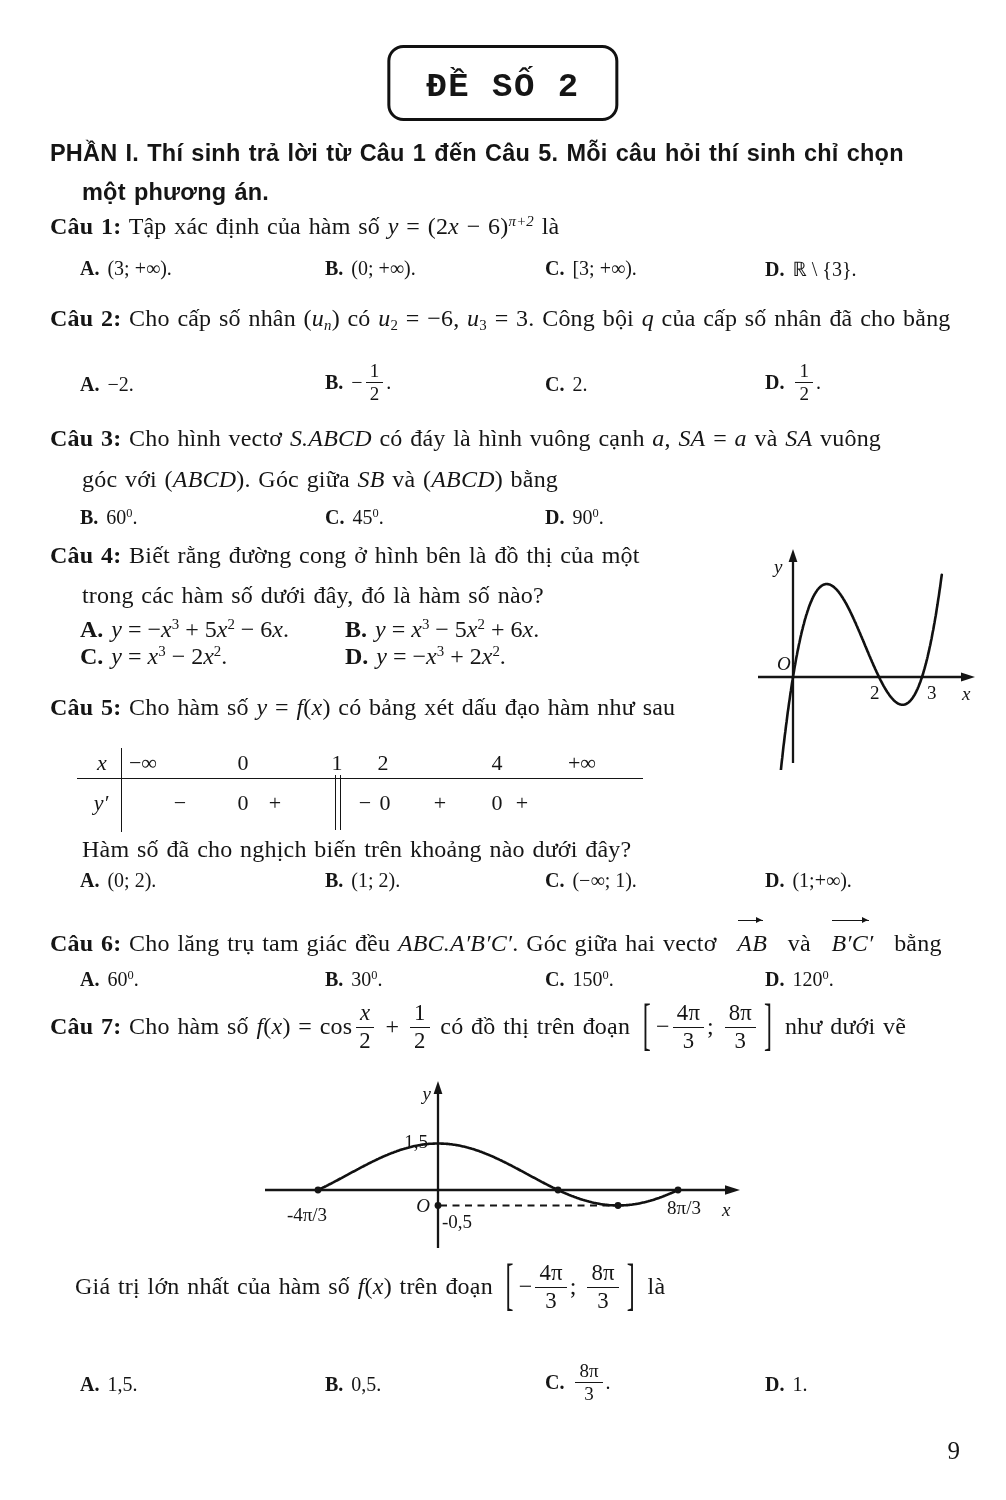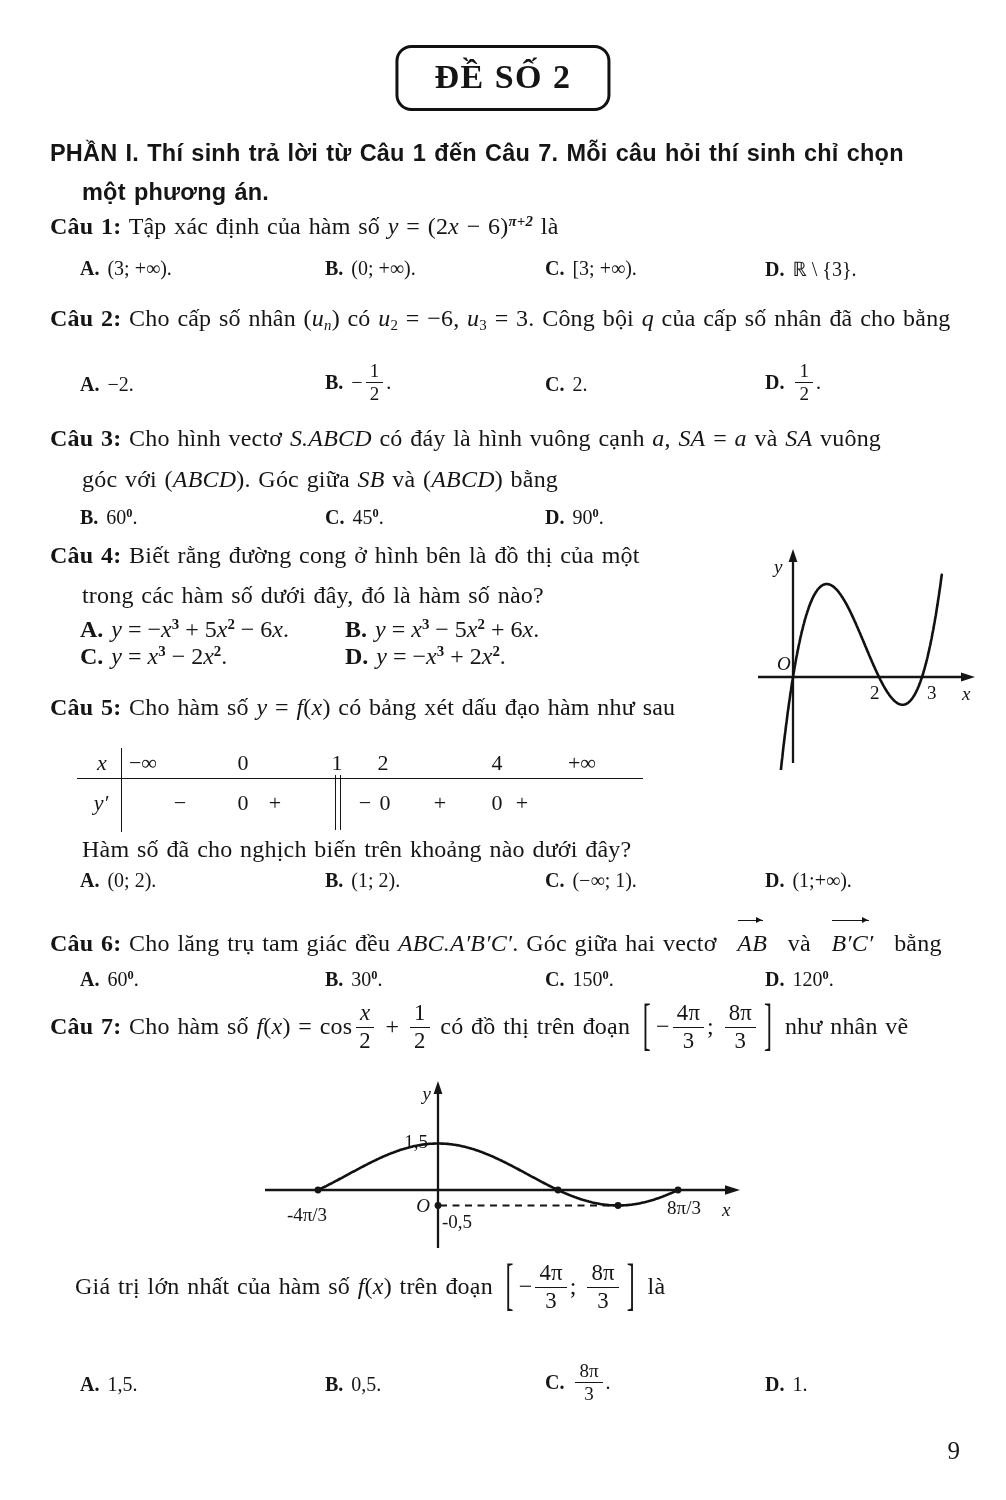--- a/index.html
+++ b/index.html
@@ -2,38 +2,38 @@
 <html><head>
 <meta charset="utf-8">
 <style>
   html,body { margin:0; padding:0; }
   body {
     width:1006px; height:1500px; position:relative; background:#ffffff;
     font-family:"Liberation Serif", serif; color:#151515; overflow:hidden;
   }
   .titlebox {
     position:absolute; left:50%; top:45px; transform:translateX(-50%);
-    border:3.5px solid #111; border-radius:16px; padding:10px 36px 12px;
-    font-family:Liberation Serif, serif; font-weight:700; font-size:34px; letter-spacing:1.5px;
+    border:3.5px solid #111; border-radius:16px; padding:20px 36px 12px;
+    font-family:Liberation Mono, monospace; font-weight:700; font-size:34px; letter-spacing:1.5px;
   }
   .line { position:absolute; left:50px; font-size:24px; white-space:nowrap; letter-spacing:0.2px; word-spacing:1.5px; }
   .hdr  { font-family:"Liberation Sans", sans-serif; font-weight:700; font-size:23.5px; }
   .optrow {
     position:absolute; left:50px; display:grid; grid-template-columns:245px 220px 220px auto;
     padding-left:30px; font-size:20px; white-space:nowrap; align-items:center;
   }
   .optgrid {
     position:absolute; left:50px; display:grid; grid-template-columns:265px auto;
     padding-left:30px; font-size:24px; white-space:nowrap;
   }
   .tallrow { min-height:64px; }
   .optlabel { font-weight:700; margin-right:8px; }
   .i { font-style:italic; }
   .b { font-weight:700; }
-  .sup { font-size:0.62em; vertical-align:0.55em; line-height:0;font-weight:bold; }
+  .sup { font-size:0.62em; vertical-align:0.55em; line-height:0; }
   .sub { font-size:0.62em; vertical-align:-0.25em; line-height:0; }
   .frac { display:inline-flex; flex-direction:column; align-items:center; vertical-align:middle;
           line-height:1.12; font-size:0.95em; margin:0 3px; position:relative; top:-2px; }
   .fnum { border-bottom:1.8px solid #151515; padding:0 4px 1px; }
   .fden { padding:0 4px; }
   .big { display:inline-block; transform:scaleY(2.35); margin:0 5px; position:relative; top:-1px; }
   .vec { position:relative; display:inline-block; margin:0 13px; }
   .varrow { position:absolute; top:-0.40em; left:1px; right:4px; height:0; border-top:1.7px solid #151515; }
   .varrow::after { content:""; position:absolute; right:-2px; top:-4.2px; width:0; height:0;
                    border:3.4px solid transparent; border-left:6.5px solid #151515; }
@@ -51,21 +51,21 @@
   .tr { font:19px "Liberation Serif", serif; fill:#151515; }
   .pagenum { position:absolute; top:1437px; right:46px; font-size:25px; }
 </style>
 </head>
 <body>
 
 <div class="titlebox">
   <span>ĐỀ SỐ 2</span>
 </div>
 
-<div class="line hdr" style="top:140px">PHẦN I. Thí sinh trả lời từ Câu 1 đến Câu 7. Mỗi câu hỏi thí sinh chỉ chọn</div>
+<div class="line hdr" style="top:140px">PHẦN I. Thí sinh trả lời từ Câu 1 đến Câu 5. Mỗi câu hỏi thí sinh chỉ chọn</div>
 <div class="line hdr" style="top:179px;left:82px">một phương án.</div>
 
 <div class="line" style="top:213px"><span class="b">Câu 1:</span><span class=""> Tập xác định của hàm số </span><span class="i ">y</span><span class=""> = (2</span><span class="i ">x</span><span class=""> − 6)</span><span class="sup i ">π+2</span><span class=""> là</span></div>
 <div class="optrow" style="top:255px">
   <div><span class="optlabel">A.</span><span><span class="">(3; +∞).</span></span></div>
   <div><span class="optlabel">B.</span><span><span class="">(0; +∞).</span></span></div>
   <div><span class="optlabel">C.</span><span><span class="">[3; +∞).</span></span></div>
   <div><span class="optlabel">D.</span><span><span class="">ℝ \ {3}.</span></span></div>
 </div>
 
@@ -156,21 +156,21 @@
       <span class="fden">2</span>
     </span><span class=""> + </span><span class="frac">
       <span class="fnum">1</span>
       <span class="fden">2</span>
     </span><span class=""> có đồ thị trên đoạn </span><span class="big ">[</span><span class="">−</span><span class="frac">
       <span class="fnum">4π</span>
       <span class="fden">3</span>
     </span><span class="">; </span><span class="frac">
       <span class="fnum">8π</span>
       <span class="fden">3</span>
-    </span><span class="big ">]</span><span class=""> như nhân vẽ</span></div>
+    </span><span class="big ">]</span><span class=""> như dưới vẽ</span></div>
 
 <svg id="q7svg" width="520" height="175" viewBox="0 0 520 175" style="left:243px;top:1078px">
   <line class="ax" x1="22" y1="112" x2="486" y2="112"></line>
   <polygon points="497,112 482,107.3 482,116.7" fill="#151515"></polygon>
   <line class="ax" x1="195" y1="11" x2="195" y2="170"></line>
   <polygon points="195,3 190.6,16 199.4,16" fill="#151515"></polygon>
   <line class="dash" x1="197" y1="127.5" x2="374" y2="127.5"></line>
   <polyline id="q7curve" class="curve" points="75.0,112.0 75.9,111.6 76.8,111.1 77.7,110.7 78.6,110.3 79.5,109.8 80.4,109.4 81.3,109.0 82.2,108.5 83.1,108.1 84.0,107.6 84.9,107.2 85.8,106.7 86.7,106.2 87.6,105.8 88.5,105.3 89.4,104.8 90.3,104.4 91.2,103.9 92.1,103.4 93.0,102.9 93.9,102.5 94.8,102.0 95.7,101.5 96.6,101.0 97.5,100.5 98.4,100.1 99.3,99.6 100.2,99.1 101.1,98.6 102.0,98.1 102.9,97.6 103.8,97.1 104.7,96.7 105.6,96.2 106.5,95.7 107.4,95.2 108.3,94.7 109.2,94.2 110.1,93.7 111.0,93.3 111.9,92.8 112.8,92.3 113.7,91.8 114.6,91.3 115.5,90.9 116.4,90.4 117.3,89.9 118.2,89.4 119.1,88.9 120.0,88.5 120.9,88.0 121.8,87.5 122.7,87.1 123.6,86.6 124.5,86.2 125.4,85.7 126.3,85.2 127.2,84.8 128.1,84.3 129.0,83.9 129.9,83.4 130.8,83.0 131.7,82.6 132.6,82.1 133.5,81.7 134.4,81.3 135.3,80.9 136.2,80.4 137.1,80.0 138.0,79.6 138.9,79.2 139.8,78.8 140.7,78.4 141.6,78.0 142.5,77.6 143.4,77.2 144.3,76.9 145.2,76.5 146.1,76.1 147.0,75.8 147.9,75.4 148.8,75.0 149.7,74.7 150.6,74.4 151.5,74.0 152.4,73.7 153.3,73.4 154.2,73.0 155.1,72.7 156.0,72.4 156.9,72.1 157.8,71.8 158.7,71.5 159.6,71.2 160.5,71.0 161.4,70.7 162.3,70.4 163.2,70.2 164.1,69.9 165.0,69.7 165.9,69.4 166.8,69.2 167.7,69.0 168.6,68.7 169.5,68.5 170.4,68.3 171.3,68.1 172.2,67.9 173.1,67.7 174.0,67.6 174.9,67.4 175.8,67.2 176.7,67.1 177.6,66.9 178.5,66.8 179.4,66.6 180.3,66.5 181.2,66.4 182.1,66.3 183.0,66.2 183.9,66.1 184.8,66.0 185.7,65.9 186.6,65.8 187.5,65.8 188.4,65.7 189.3,65.7 190.2,65.6 191.1,65.6 192.0,65.5 192.9,65.5 193.8,65.5 194.7,65.5 195.6,65.5 196.5,65.5 197.4,65.5 198.3,65.6 199.2,65.6 200.1,65.6 201.0,65.7 201.9,65.7 202.8,65.8 203.7,65.9 204.6,65.9 205.5,66.0 206.4,66.1 207.3,66.2 208.2,66.3 209.1,66.4 210.0,66.6 210.9,66.7 211.8,66.8 212.7,67.0 213.6,67.1 214.5,67.3 215.4,67.4 216.3,67.6 217.2,67.8 218.1,68.0 219.0,68.2 219.9,68.4 220.8,68.6 221.7,68.8 222.6,69.0 223.5,69.3 224.4,69.5 225.3,69.7 226.2,70.0 227.1,70.2 228.0,70.5 228.9,70.8 229.8,71.0 230.7,71.3 231.6,71.6 232.5,71.9 233.4,72.2 234.3,72.5 235.2,72.8 236.1,73.1 237.0,73.5 237.9,73.8 238.8,74.1 239.7,74.5 240.6,74.8 241.5,75.2 242.4,75.5 243.3,75.9 244.2,76.2 245.1,76.6 246.0,77.0 246.9,77.4 247.8,77.8 248.7,78.1 249.6,78.5 250.5,78.9 251.4,79.3 252.3,79.8 253.2,80.2 254.1,80.6 255.0,81.0 255.9,81.4 256.8,81.9 257.7,82.3 258.6,82.7 259.5,83.2 260.4,83.6 261.3,84.0 262.2,84.5 263.1,84.9 264.0,85.4 264.9,85.8 265.8,86.3 266.7,86.8 267.6,87.2 268.5,87.7 269.4,88.2 270.3,88.6 271.2,89.1 272.1,89.6 273.0,90.1 273.9,90.5 274.8,91.0 275.7,91.5 276.6,92.0 277.5,92.5 278.4,92.9 279.3,93.4 280.2,93.9 281.1,94.4 282.0,94.9 282.9,95.4 283.8,95.9 284.7,96.3 285.6,96.8 286.5,97.3 287.4,97.8 288.3,98.3 289.2,98.8 290.1,99.3 291.0,99.7 291.9,100.2 292.8,100.7 293.7,101.2 294.6,101.7 295.5,102.1 296.4,102.6 297.3,103.1 298.2,103.6 299.1,104.1 300.0,104.5 300.9,105.0 301.8,105.5 302.7,105.9 303.6,106.4 304.5,106.8 305.4,107.3 306.3,107.8 307.2,108.2 308.1,108.7 309.0,109.1 309.9,109.6 310.8,110.0 311.7,110.4 312.6,110.9 313.5,111.3 314.4,111.7 315.3,112.1 316.2,112.6 317.1,113.0 318.0,113.4 318.9,113.8 319.8,114.2 320.7,114.6 321.6,115.0 322.5,115.4 323.4,115.8 324.3,116.1 325.2,116.5 326.1,116.9 327.0,117.2 327.9,117.6 328.8,118.0 329.7,118.3 330.6,118.6 331.5,119.0 332.4,119.3 333.3,119.6 334.2,120.0 335.1,120.3 336.0,120.6 336.9,120.9 337.8,121.2 338.7,121.5 339.6,121.8 340.5,122.0 341.4,122.3 342.3,122.6 343.2,122.8 344.1,123.1 345.0,123.3 345.9,123.6 346.8,123.8 347.7,124.0 348.6,124.3 349.5,124.5 350.4,124.7 351.3,124.9 352.2,125.1 353.1,125.3 354.0,125.4 354.9,125.6 355.8,125.8 356.7,125.9 357.6,126.1 358.5,126.2 359.4,126.4 360.3,126.5 361.2,126.6 362.1,126.7 363.0,126.8 363.9,126.9 364.8,127.0 365.7,127.1 366.6,127.2 367.5,127.2 368.4,127.3 369.3,127.3 370.2,127.4 371.1,127.4 372.0,127.5 372.9,127.5 373.8,127.5 374.7,127.5 375.6,127.5 376.5,127.5 377.4,127.5 378.3,127.4 379.2,127.4 380.1,127.4 381.0,127.3 381.9,127.3 382.8,127.2 383.7,127.1 384.6,127.1 385.5,127.0 386.4,126.9 387.3,126.8 388.2,126.7 389.1,126.6 390.0,126.4 390.9,126.3 391.8,126.2 392.7,126.0 393.6,125.9 394.5,125.7 395.4,125.6 396.3,125.4 397.2,125.2 398.1,125.0 399.0,124.8 399.9,124.6 400.8,124.4 401.7,124.2 402.6,124.0 403.5,123.7 404.4,123.5 405.3,123.3 406.2,123.0 407.1,122.8 408.0,122.5 408.9,122.2 409.8,122.0 410.7,121.7 411.6,121.4 412.5,121.1 413.4,120.8 414.3,120.5 415.2,120.2 416.1,119.9 417.0,119.5 417.9,119.2 418.8,118.9 419.7,118.5 420.6,118.2 421.5,117.8 422.4,117.5 423.3,117.1 424.2,116.8 425.1,116.4 426.0,116.0 426.9,115.6 427.8,115.2 428.7,114.9 429.6,114.5 430.5,114.1 431.4,113.7 432.3,113.2 433.2,112.8 434.1,112.4 435.0,112.0"></polyline>
   <text x="188" y="22" class="ti" text-anchor="end">y</text>
   <text x="185" y="70" class="tr" text-anchor="end">1,5</text>

